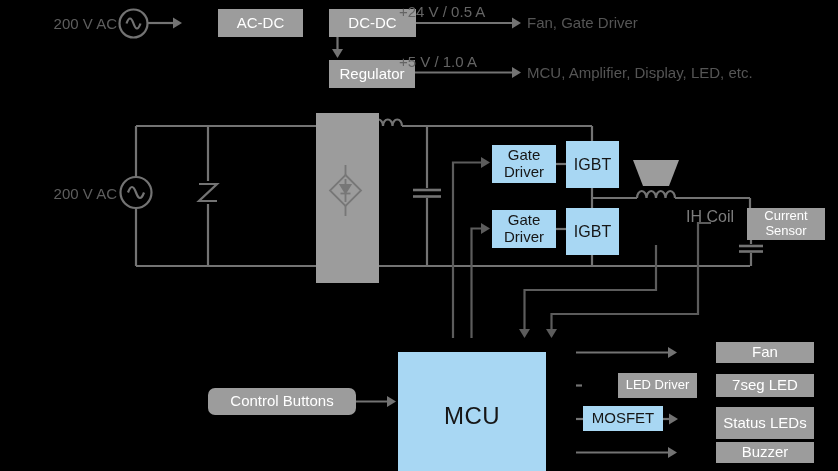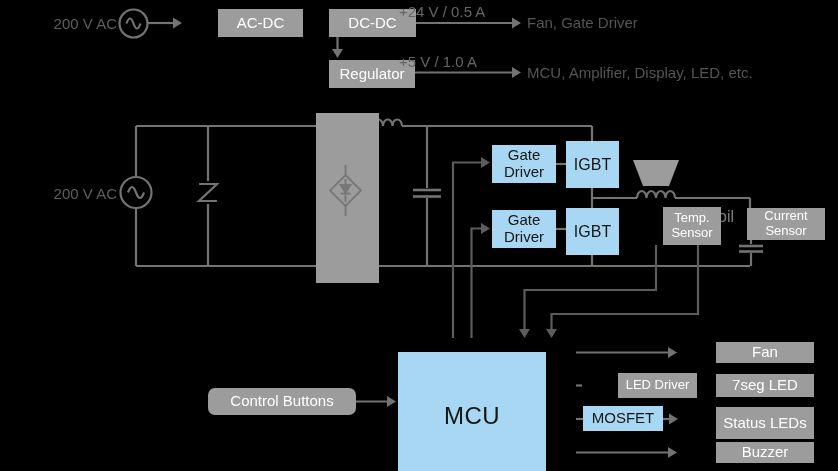--- a/index.html
+++ b/index.html
@@ -143,21 +143,20 @@
     </svg>
   </div>
 
   <div class="box blue fs15" style="left:492px;top:145px;width:64px;height:38px;">Gate Driver</div>
   <div class="box blue fs16" style="left:566px;top:141px;width:53px;height:47px;">IGBT</div>
   <div class="box blue fs15" style="left:492px;top:210px;width:64px;height:38px;">Gate Driver</div>
   <div class="box blue fs16" style="left:566px;top:208px;width:53px;height:47px;">IGBT</div>
 
   <div class="lbl coil" style="left:686px;top:169px;">IH Coil</div>
 
-  <div class="box gray fs13" style="left:627px;top:207px;width:58px;height:38px;padding:0 4px;">Temp. Sensor</div>
   <div class="box gray fs13" style="left:711px;top:208px;width:78px;height:32px;padding:0 8px;">Current Sensor</div>
 
   <div class="box blue mcu-text" style="left:398px;top:352px;width:148px;height:129px;">MCU</div>
   <div class="box gray fs15" style="left:172px;top:388px;width:148px;height:27px;border-radius:7px;">Control Buttons</div>
 
   <div class="box gray fs13" style="left:582px;top:373px;width:79px;height:25px;">LED Driver</div>
   <div class="box blue fs15" style="left:583px;top:406px;width:80px;height:25px;">MOSFET</div>
 
   <div class="box gray fs15" style="left:680px;top:342px;width:98px;height:21px;">Fan</div>
   <div class="box gray fs15" style="left:680px;top:374px;width:98px;height:23px;">7seg LED</div>

